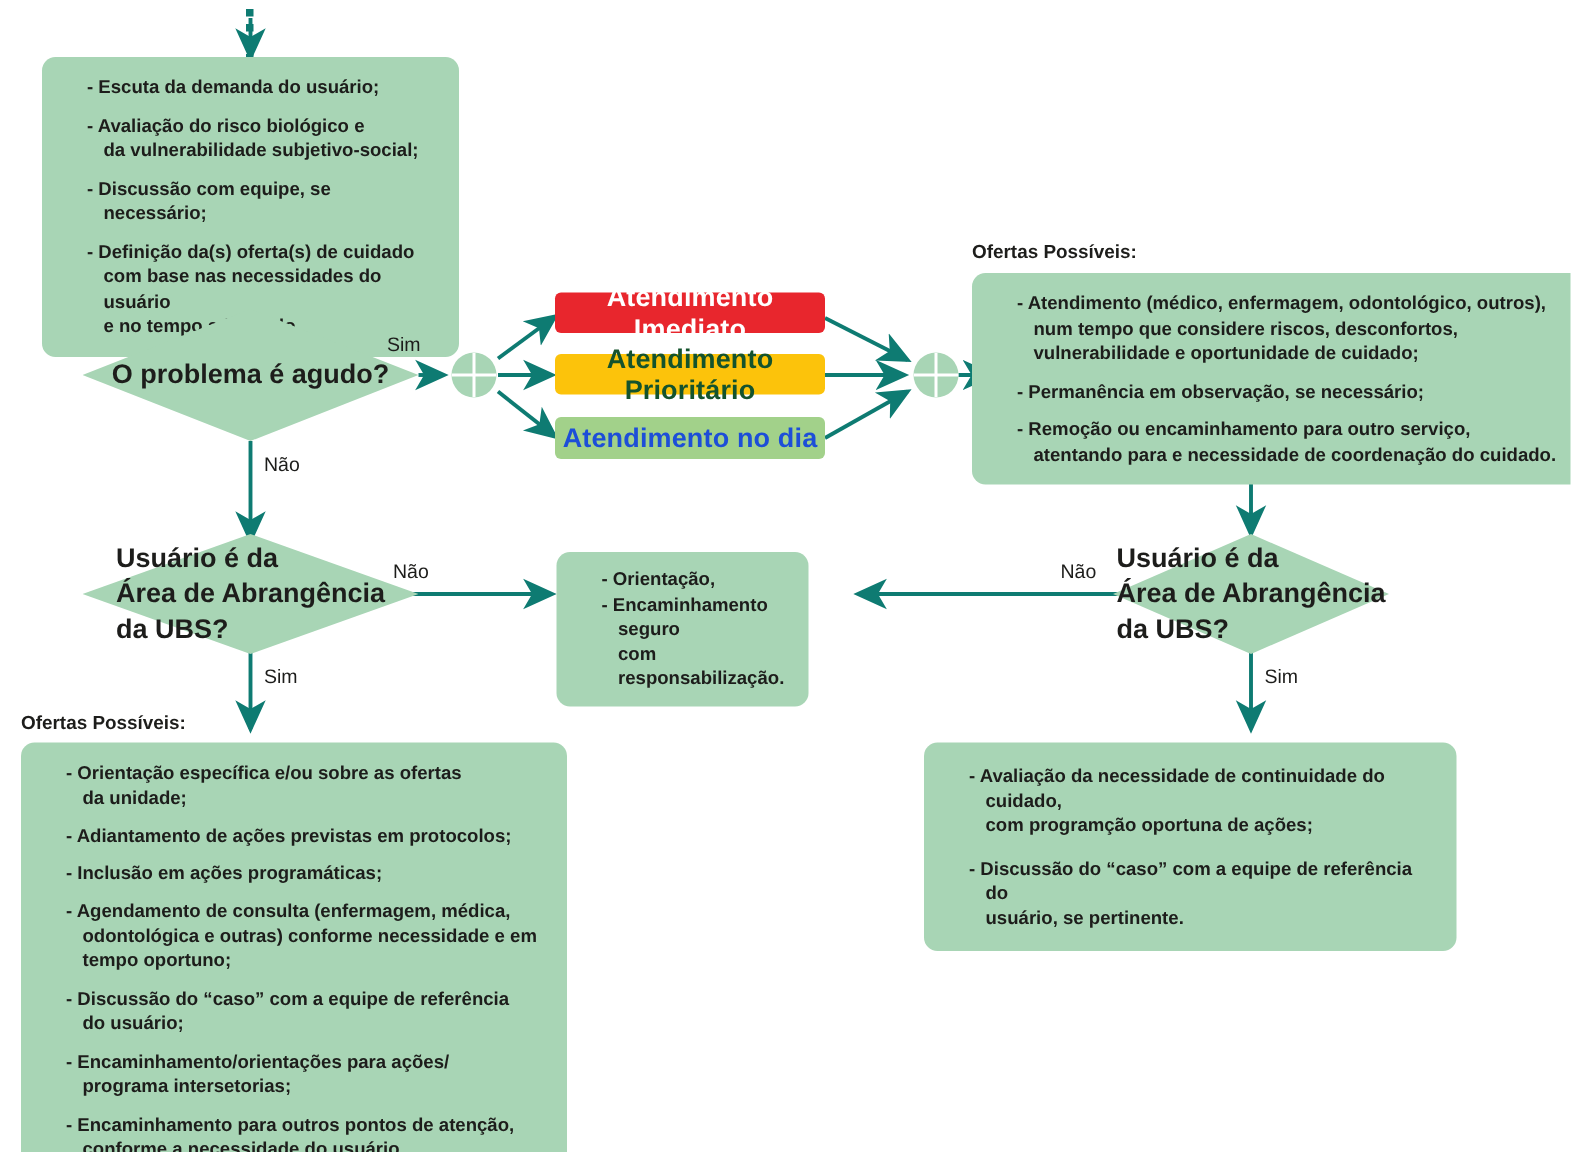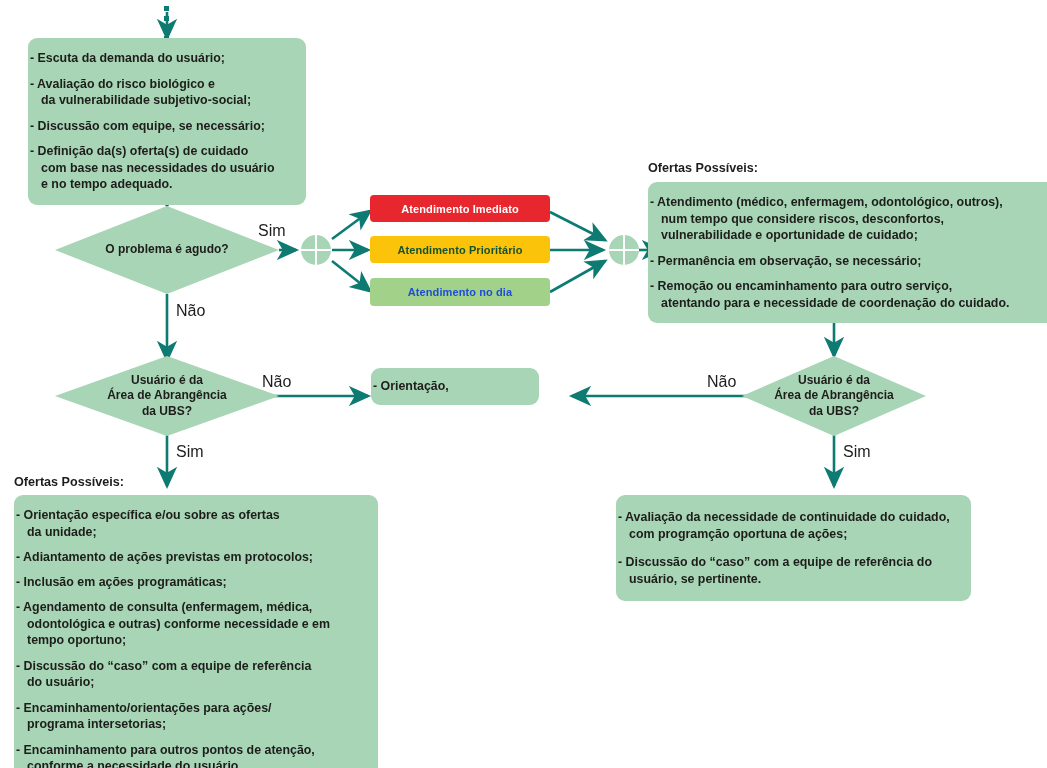--- a/index.html
+++ b/index.html
@@ -29,21 +29,21 @@
     pointer-events: none;
   }
   .node {
     position: absolute;
     box-sizing: border-box;
   }
   
   .greenbox {
     background: #a8d5b5;
     border-radius: 9px;
-    padding: 12px 16px 12px 2px;
+    padding: 12px 16px 12px 30px;
     font-size: 12.4px;
     font-weight: bold;
     line-height: 1.33;
     color: #1d1d1b;
   }
   .greenbox ul {
     margin: 0;
     padding: 0;
     list-style: none;
   }
@@ -61,21 +61,21 @@
     font-size: 12.6px;
     font-weight: bold;
     color: #1d1d1b;
     white-space: nowrap;
   }
 
   
   .chip {
     position: absolute;
     border-radius: 4px;
-    font-size: 11px;
+    font-size: 18px;
     font-weight: bold;
     display: flex;
     align-items: center;
     justify-content: center;
     text-align: center;
     letter-spacing: 0.1px;
   }
   .chip-red    { background: #e8262d; color: #ffffff; }
   .chip-yellow { background: #fcc30b; color: #14532d; }
   .chip-green  { background: #a2d18a; color: #1d4ed8; }
@@ -89,33 +89,33 @@
   }
   .diamond-shape {
     position: absolute;
     left: 0; top: 0;
     width: 100%; height: 100%;
     background: #a8d5b5;
     clip-path: polygon(50% 0%, 100% 50%, 50% 100%, 0% 50%);
   }
   .diamond-label {
     position: relative;
-    font-size: 12px;
+    font-size: 18px;
     font-weight: bold;
-    text-align: center;
+    text-align: left;
     line-height: 1.3;
     color: #1d1d1b;
     white-space: pre-line;
     z-index: 2;
   }
 
   
   .edge-label {
     position: absolute;
-    font-size: 16px;
+    font-size: 13px;
     font-weight: normal;
     color: #1d1d1b;
     white-space: nowrap;
   }
 
   
   .junction {
     position: absolute;
     width: 30px;
     height: 30px;
@@ -248,20 +248,22 @@
     <span class="diamond-label">Usuário é da
 Área de Abrangência
 da UBS?</span>
   </div>
   <div class="edge-label" style="left:262px; top:373px;">Não</div>
   <div class="edge-label" style="left:176px; top:443px;">Sim</div>
 
   <div class="node greenbox" style="left:371px; top:368px; width:168px; padding-top:10px; padding-bottom:10px;">
     <ul>
       <li style="margin-bottom:0;">- Orientação,</li>
+      <li>- Encaminhamento seguro
+com responsabilização.</li>
     </ul>
   </div>
 
   <div class="diamond-wrap" style="left:742px; top:356px; width:184px; height:80px;">
     <span class="diamond-shape"></span>
     <span class="diamond-label">Usuário é da
 Área de Abrangência
 da UBS?</span>
   </div>
   <div class="edge-label" style="left:707px; top:373px;">Não</div>

